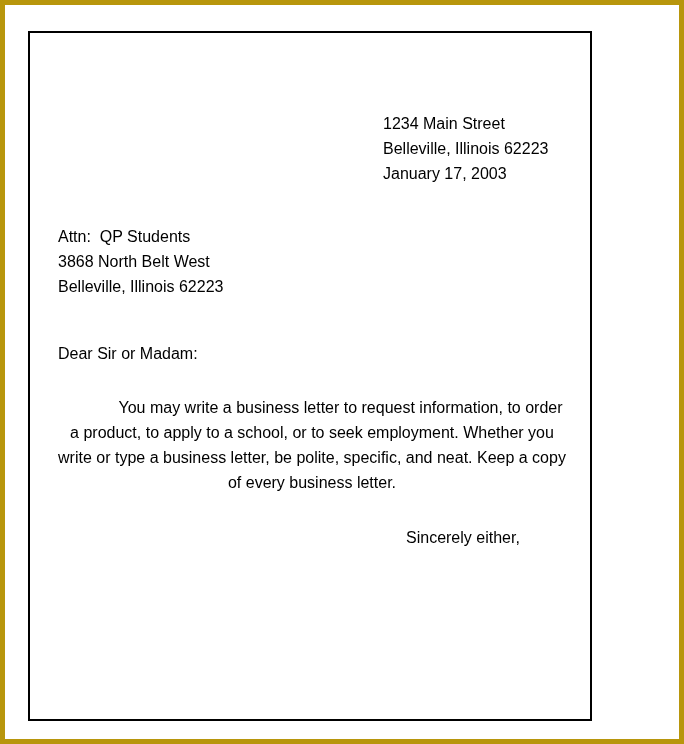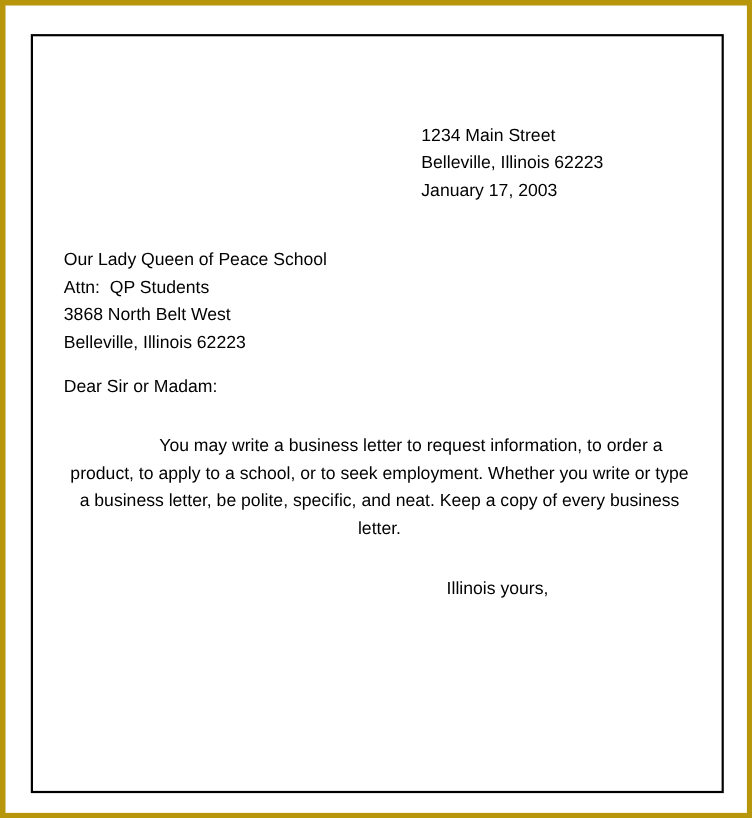--- a/index.html
+++ b/index.html
@@ -20,21 +20,21 @@
     width: 684px;
     height: 744px;
     box-sizing: border-box;
     border: 5px solid #b8960c;
     background: #ffffff;
   }
   .page-sheet {
     position: absolute;
     left: 23px;
     top: 26px;
-    width: 630px;
+    width: 564px;
     height: 690px;
     box-sizing: border-box;
     border: 2px solid #000000;
     background: #ffffff;
   }
   .letter-body {
     position: absolute;
     left: 28px;
     top: 18px;
     right: 24px;
@@ -51,21 +51,21 @@
     white-space: pre;
   }
   .return-address {
     margin-left: 325px;
     margin-top: 60px;
   }
   .inside-address {
     margin-top: 38px;
   }
   .salutation {
-    margin-top: 15px;
+    margin-top: 42px;
   }
   .para {
     margin-top: 29px;
     text-indent: 57px;
     text-align: center;
   }
   .para.second {
     margin-top: 27px;
   }
   .closing {
@@ -84,29 +84,28 @@
   <div class="page-sheet">
     <div class="letter-body">
 
       <div class="block return-address">
         <div class="line">1234 Main Street</div>
         <div class="line">Belleville, Illinois 62223</div>
         <div class="line">January 17, 2003</div>
       </div>
 
       <div class="block inside-address">
-        <div class="line">Our Lady Queen of Peace School</div>
         <div class="line">Attn:  QP Students</div>
         <div class="line">3868 North Belt West</div>
         <div class="line">Belleville, Illinois 62223</div>
       </div>
 
       <div class="block salutation">Dear Sir or Madam:</div>
 
       <div class="block para">You may write a business letter to request information, to order a product, to apply to a school, or to seek employment.  Whether you write or type a business letter, be polite, specific, and neat.  Keep a copy of every business letter.</div>
 
 
-      <div class="block closing">Illinois yours,</div>
+      <div class="block closing">Sincerely either,</div>
 
 
     </div>
   </div>
 </div>
 
 </body></html>

